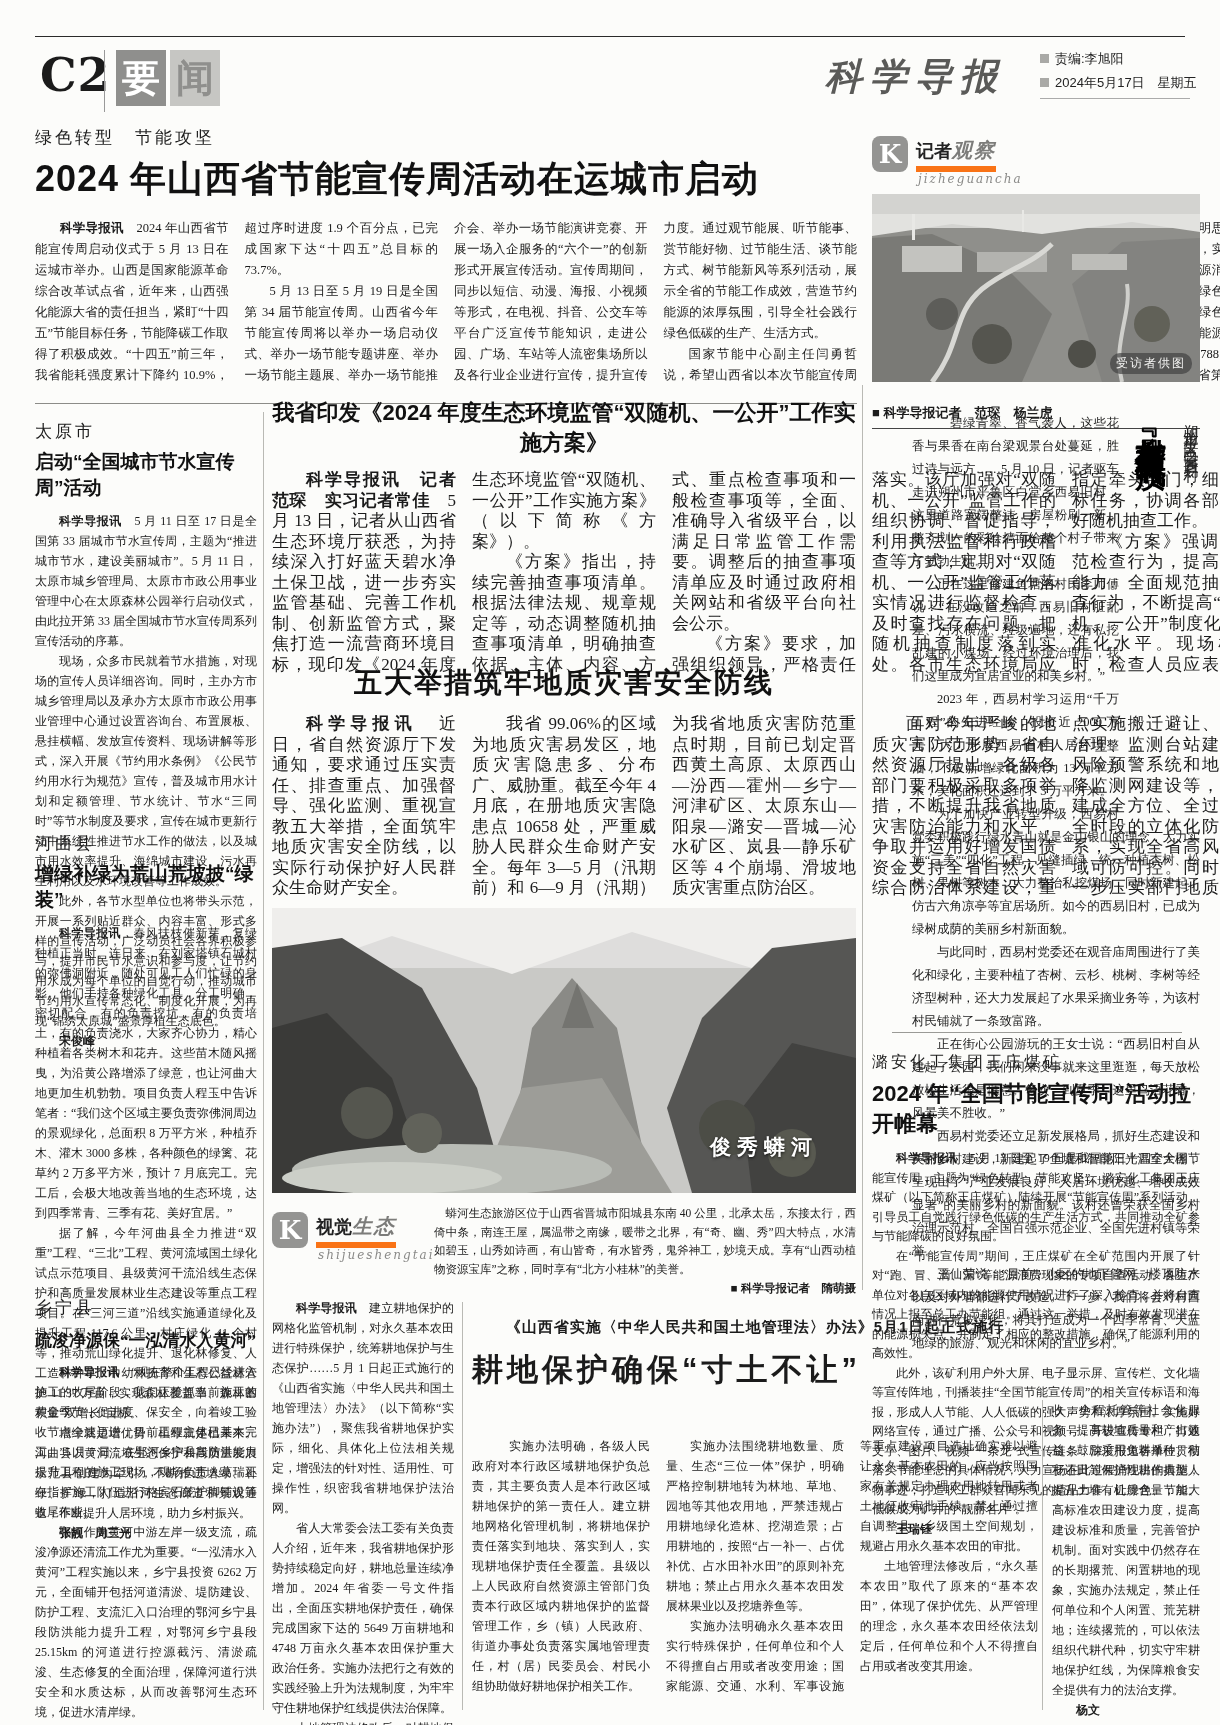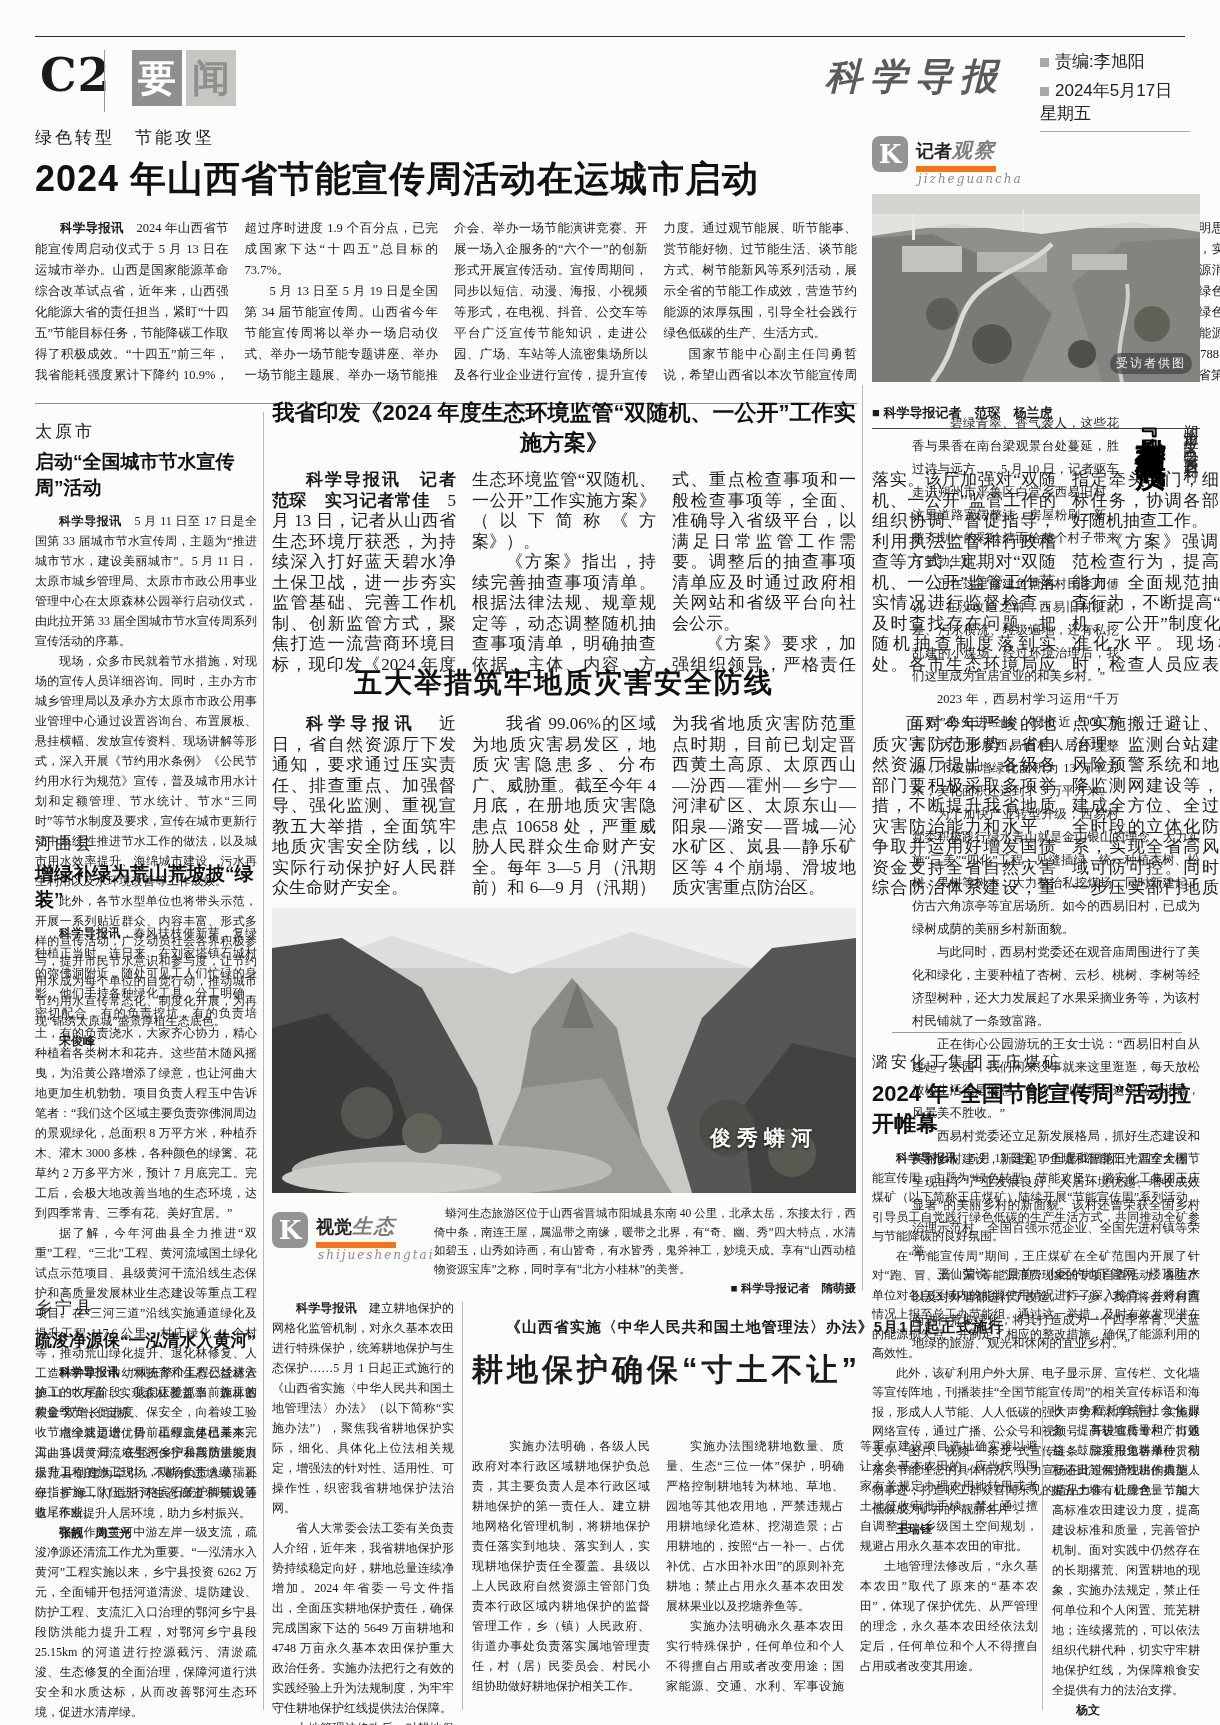--- a/index.html
+++ b/index.html
@@ -10,21 +10,21 @@
   .vline{position:absolute;width:1px;background:#b9b9b4;}
   
   .c2{font-family:"DejaVu Serif", serif;font-weight:bold;font-size:46px;letter-spacing:1px;}
   .hd-div{position:absolute;width:1px;background:#999;}
   .yw-box{display:inline-block;width:50px;height:56px;text-align:center;line-height:56px;
           font-family:"Liberation Sans", sans-serif;font-weight:bold;font-size:38px;margin-right:4px;}
   .yw1{background:#8f8f8d;color:#ffffff;}
   .yw2{background:#c6c6c3;color:#8f8f8d;}
   .masthead{font-family:"DejaVu Serif", serif;font-style:italic;font-weight:bold;font-size:37px;
             color:#5a5a58;letter-spacing:8px;transform:skewX(-6deg);}
-  .hd-info{font-family:"Liberation Sans", sans-serif;font-size:17px;color:#222;}
+  .hd-info{font-family:"Liberation Sans", sans-serif;font-size:13px;color:#222;}
   .hd-info .row{margin-bottom:6px;}
   .sq{display:inline-block;width:9px;height:9px;background:#a9a9a6;margin-right:6px;}
   
   .kicker{font-family:"Liberation Sans", sans-serif;font-size:17px;letter-spacing:3px;}
   .hl{font-family:"Liberation Sans", sans-serif;font-weight:bold;color:#111;}
   .body p{margin:0;text-indent:2em;text-align:justify;}
   .b{font-weight:bold;}
   .sig{text-align:right;font-weight:bold;padding-right:6px;}
   .cols3{column-count:3;column-gap:16px;}
   .cols4{column-count:4;column-gap:16px;}
@@ -40,39 +40,39 @@
   .kpinyin{font-family:"DejaVu Serif", serif;font-style:italic;font-size:12px;color:#8a8a88;letter-spacing:2px;margin-left:46px;}
   
   .byline{font-family:"Liberation Sans", sans-serif;font-weight:bold;font-size:13px;
           border-bottom:1px solid #444;padding-bottom:6px;}
   .vhead-wrap{float:right;writing-mode:vertical-rl;margin-left:10px;height:392px;}
   .vkicker{font-family:"Liberation Sans", sans-serif;font-size:15px;letter-spacing:4px;color:#222;margin-left:10px;}
   .vhead{font-family:"Liberation Sans", sans-serif;font-weight:bold;font-size:31px;letter-spacing:2px;color:#000;}
   .ob-body{font-size:12.5px;line-height:23px;margin-left:40px;}
   .photo-label{position:absolute;right:8px;bottom:8px;background:rgba(60,60,60,.65);color:#f2f2f0;
                font-family:"Liberation Sans", sans-serif;font-size:12px;padding:2px 6px;letter-spacing:2px;border-radius:10px;}
-  .gorge-cap{position:absolute;right:38px;bottom:41px;color:#fff;font-family:"Liberation Sans", sans-serif;
+  .gorge-cap{position:absolute;right:38px;bottom:32px;color:#fff;font-family:"Liberation Sans", sans-serif;
              font-weight:bold;font-size:21px;letter-spacing:6px;text-shadow:0 1px 3px rgba(0,0,0,.8);}
   .cap-text{font-size:11.5px;line-height:18.5px;text-align:justify;}
   .cap-credit{font-family:"Liberation Sans", sans-serif;font-size:11.5px;font-weight:bold;text-align:right;margin-top:3px;}
   .eyebrow{font-family:"Liberation Sans", sans-serif;font-weight:bold;font-size:15px;text-align:center;letter-spacing:1px;}
   .land-hl{font-family:"Liberation Sans", sans-serif;font-weight:bold;font-size:31px;text-align:left;letter-spacing:4px;margin-top:12px;}
 </style>
 </head>
 <body>
 
 <div class="page">
 
   <div class="hline" style="left:35px;top:36px;width:1150px;"></div>
 
   <div class="abs" style="left:40px;top:48px;">
     <span class="c2">C2</span>
   </div>
   <div class="hd-div" style="left:104px;top:50px;height:62px;"></div>
-  <div class="abs" style="left:132px;top:50px;">
+  <div class="abs" style="left:116px;top:50px;">
     <span class="yw-box yw1">要</span><span class="yw-box yw2">闻</span>
   </div>
 
   <div class="abs" style="left:825px;top:52px;">
     <span class="masthead">科学导报</span>
   </div>
   <div class="abs hd-info" style="left:1040px;top:50px;width:160px;">
     <div class="row"><span class="sq"></span><span>责编:李旭阳</span></div>
     <div class="row"><span class="sq"></span><span>2024年5月17日　星期五</span></div>
     <div style="height:1px;background:#aaa;width:150px;margin-top:2px;"></div>

